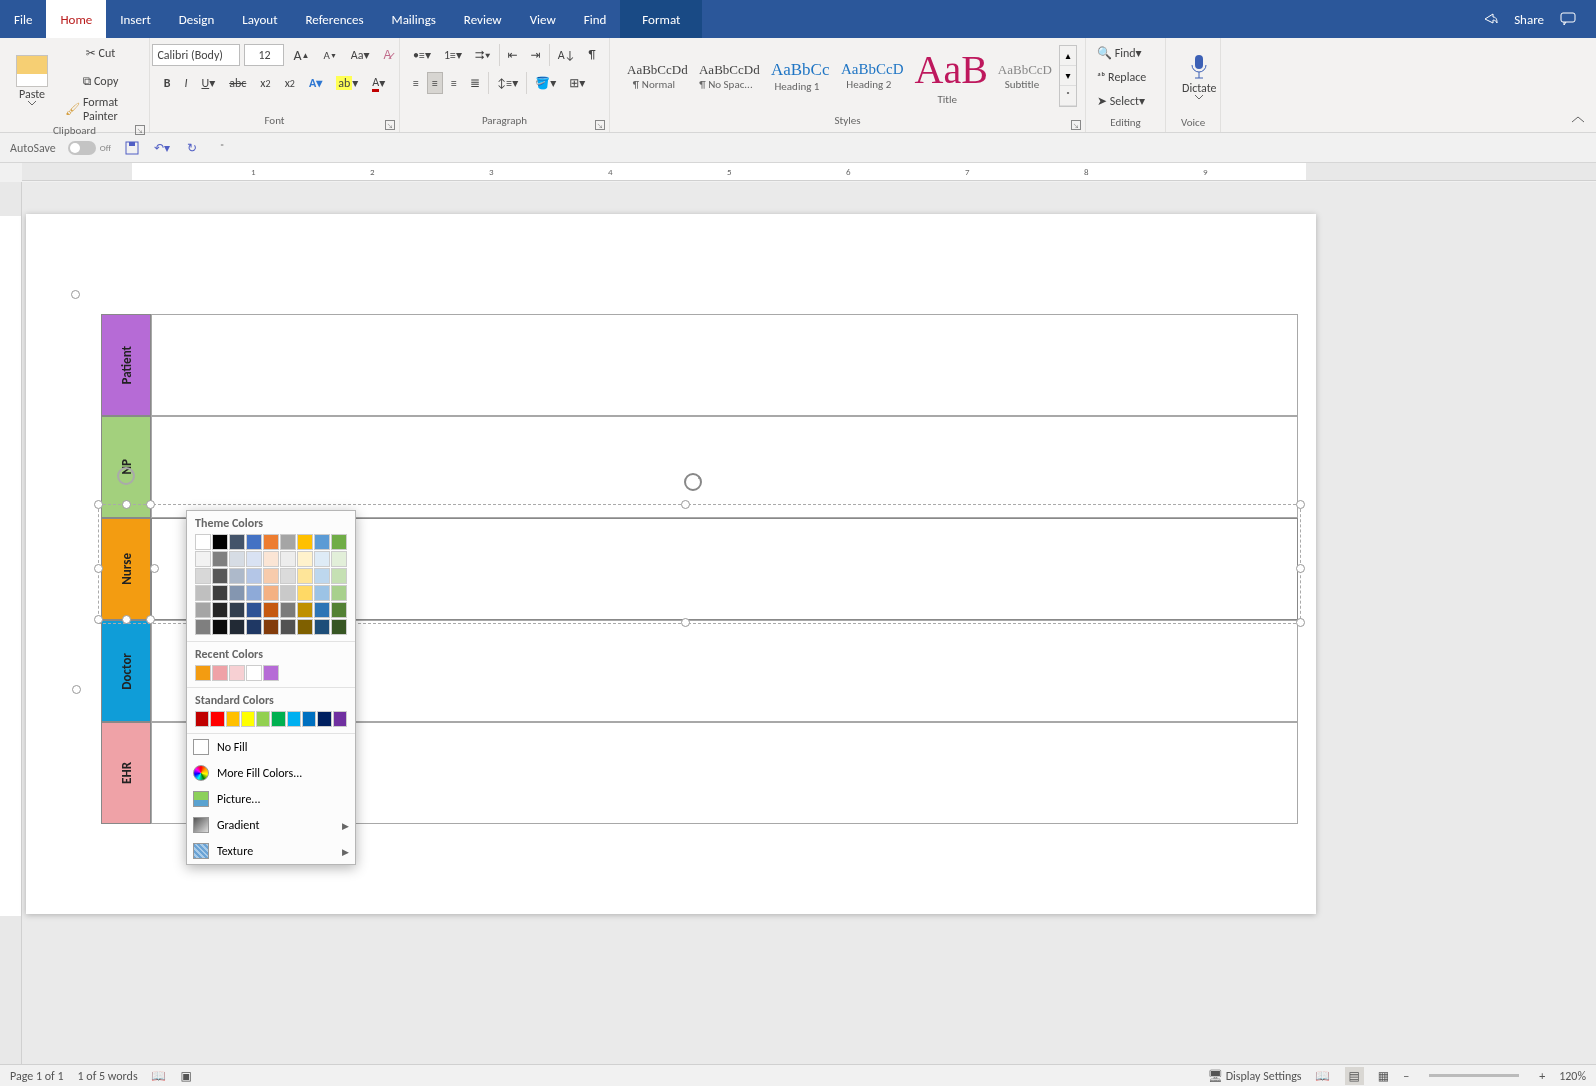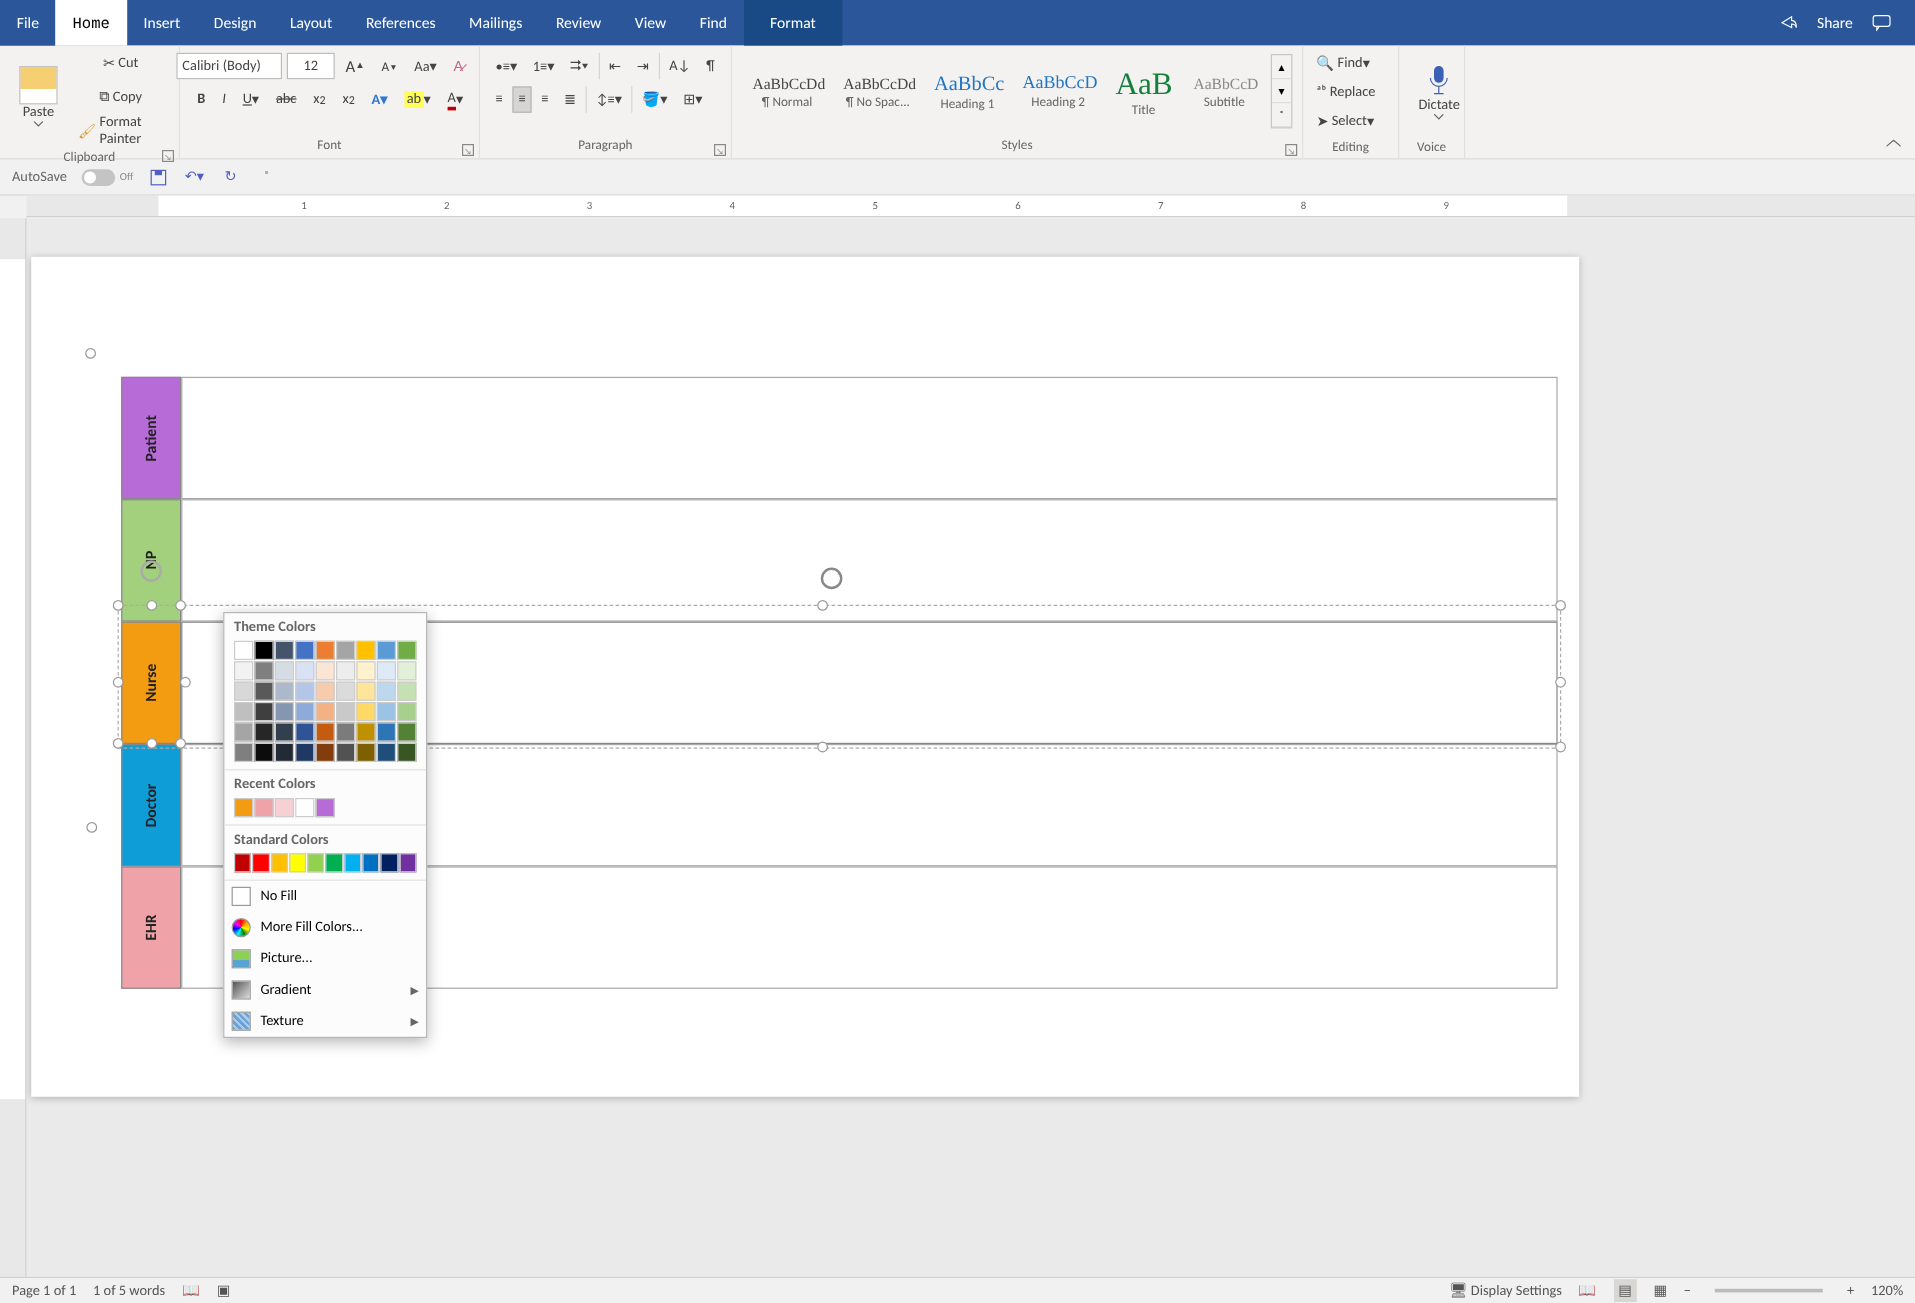--- a/index.html
+++ b/index.html
@@ -1,19 +1,19 @@
 <!DOCTYPE html>
 <html><head>
 <meta charset="utf-8">
 <style>
 * { box-sizing: border-box; margin: 0; padding: 0; font-family: "Segoe UI", Calibri, sans-serif; }
 body { width: 1596px; height: 1086px; background: #f1f1f1; overflow: hidden; position: relative; }
 .titlebar { height: 38px; background: #2b579a; display: flex; align-items: stretch; color: #fff; font-size: 13px; }
 .tab { padding: 0 14px; display: flex; align-items: center; cursor: pointer; }
-.tab.file { background: #2b579a; text-align: right; } .tab.active { background: #fff; color: #000000; font-family: Liberation Mono, monospace; }
+.tab.file { background: #2b579a; text-align: right; } .tab.active { background: #fff; color: #b91c1c; }
 .tab.format { background: #194a85; padding: 0 22px;} .tb-spacer { flex: 1; }
 .tellme { display: flex; align-items: center; gap: 6px; padding: 0 12px; font-size: 13px; }
 .share-area { display: flex; align-items: center; gap: 10px; padding: 0 18px;}
 .ribbon { height: 95px; background: #f3f2f1; border-bottom: 1px solid #d6d6d6; display: flex; }
 .group { border-right: 1px solid #e1e0de; display: flex; flex-direction: column; position:relative;}
 .group-body { flex: 1; display: flex; align-items: center; padding: 4px 8px; gap: 4px;}
 .group-label { height: 18px; text-align: center; font-size: 11px; color: #666; position:relative;}
 .dlgicon{position:absolute;right:4px;bottom:2px;width:10px;height:10px;border:1px solid #888;font-size:7px;color:#888;display:flex;align-items:center;justify-content:center;}
 .col{display:flex;flex-direction:column;gap:4px;}
 .ctl{height:22px;display:flex;align-items:center;justify-content:center;font-size:12px;padding:0 4px;color:#444;border:1px solid transparent;}
@@ -103,21 +103,21 @@
       <div class="col" style="gap:6px">
         <div class="ctl"><span>✂</span>&nbsp;<span>Cut</span></div>
         <div class="ctl"><span>⧉</span>&nbsp;<span>Copy</span></div>
         <div class="ctl"><span style="color:#d39a35">🖌</span>&nbsp;<span>Format Painter</span></div>
       </div>
     </div>
     <div class="group-label"><span>Clipboard</span><span class="dlgicon">↘</span></div>
   </div>
 
   <div class="group" style="width:250px">
-    <div class="group-body col" style="align-items:flex-end;gap:6px;padding:6px 8px">
+    <div class="group-body col" style="align-items:center;gap:6px;padding:6px 8px">
       <div style="display:flex;gap:4px;align-items:center">
         <div class="ctl cb" style="width:88px;justify-content:flex-start">Calibri (Body)</div>
         <div class="ctl cb" style="width:40px">12</div>
         <div class="ctl" style="font-size:14px">A<sup style="font-size:8px">▲</sup></div>
         <div class="ctl" style="font-size:11px">A<sup style="font-size:7px">▼</sup></div>
         <div class="ctl">Aa▾</div>
         <div class="ctl" style="color:#c06a8a">A̷</div>
       </div>
       <div style="display:flex;gap:4px;align-items:center">
         <div class="ctl">
@@ -180,21 +180,21 @@
         </div>
         <div class="style-box">
           <div class="style-prev" style="font-size:17px;color:#1f75c4">AaBbCc</div>
           <div class="style-nm">Heading 1</div>
         </div>
         <div class="style-box">
           <div class="style-prev" style="font-size:15px;color:#1f75c4">AaBbCcD</div>
           <div class="style-nm">Heading 2</div>
         </div>
         <div class="style-box">
-          <div class="style-prev" style="font-size:26px;color:#15803d">AaB</div>
+          <div class="style-prev" style="font-size:40px;color:#be185d">AaB</div>
           <div class="style-nm">Title</div>
         </div>
         <div class="style-box">
           <div class="style-prev" style="font-size:13px;color:#888">AaBbCcD</div>
           <div class="style-nm">Subtitle</div>
         </div>
         <div style="display: flex; flex-direction: column; border: 1px solid rgb(198, 198, 198); margin-left: 4px;">
           <div style="width: 16px; height: 20px; display: flex; align-items: center; justify-content: center; font-size: 10px; border-bottom: 1px solid rgb(221, 221, 221);">▴</div>
           <div style="width: 16px; height: 20px; display: flex; align-items: center; justify-content: center; font-size: 10px; border-bottom: 1px solid rgb(221, 221, 221);">▾</div>
           <div style="width: 16px; height: 20px; display: flex; align-items: center; justify-content: center; font-size: 10px; border-bottom: 1px solid rgb(221, 221, 221);">⁼</div>

